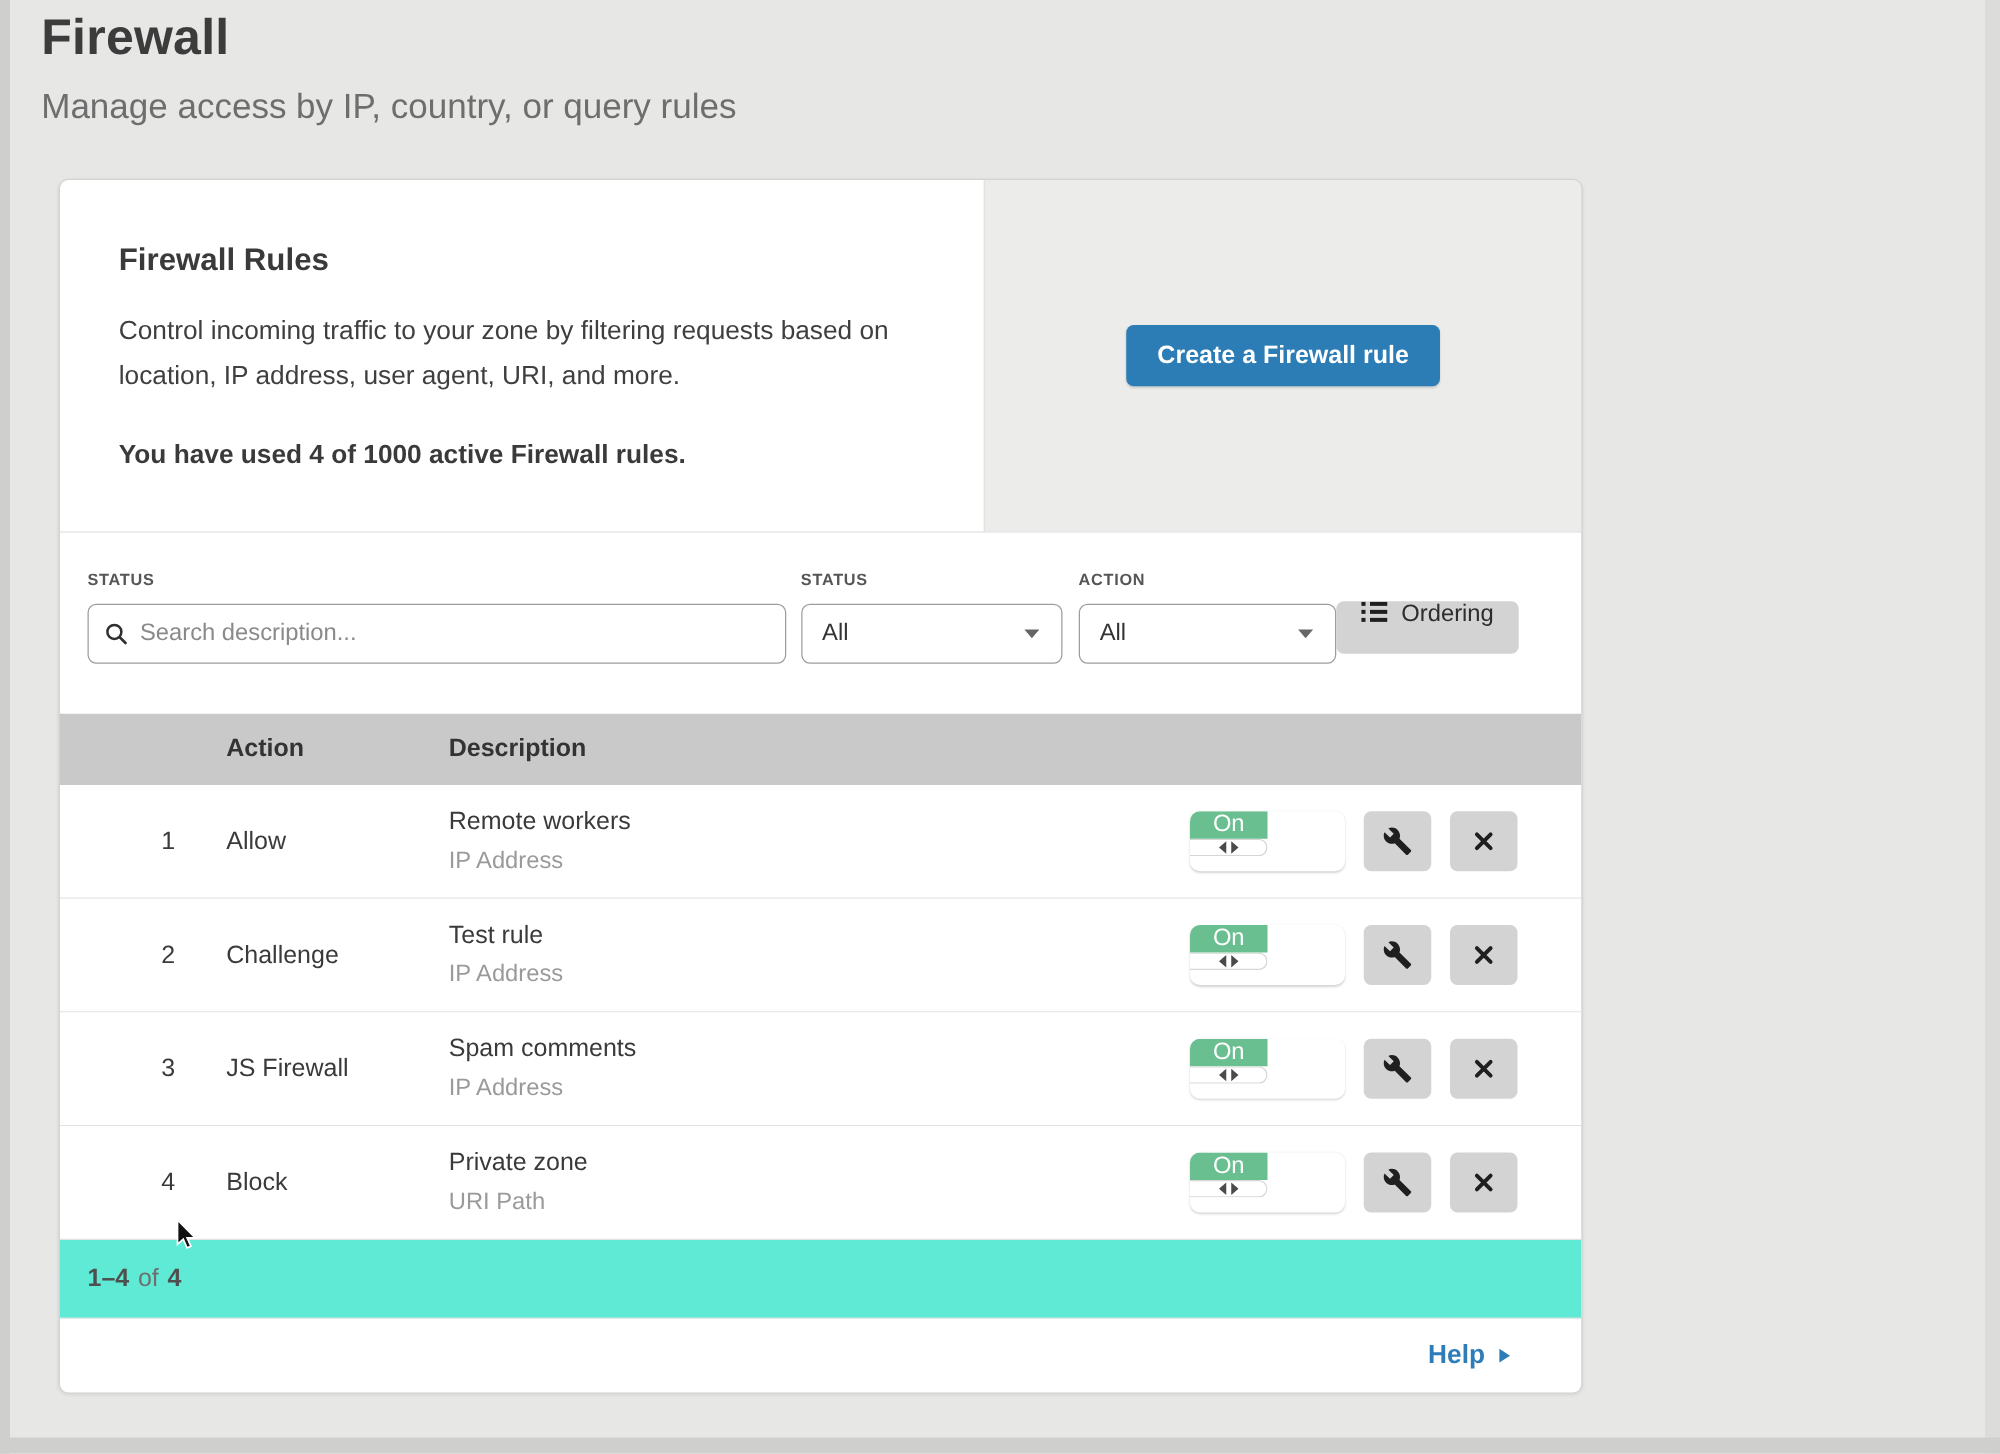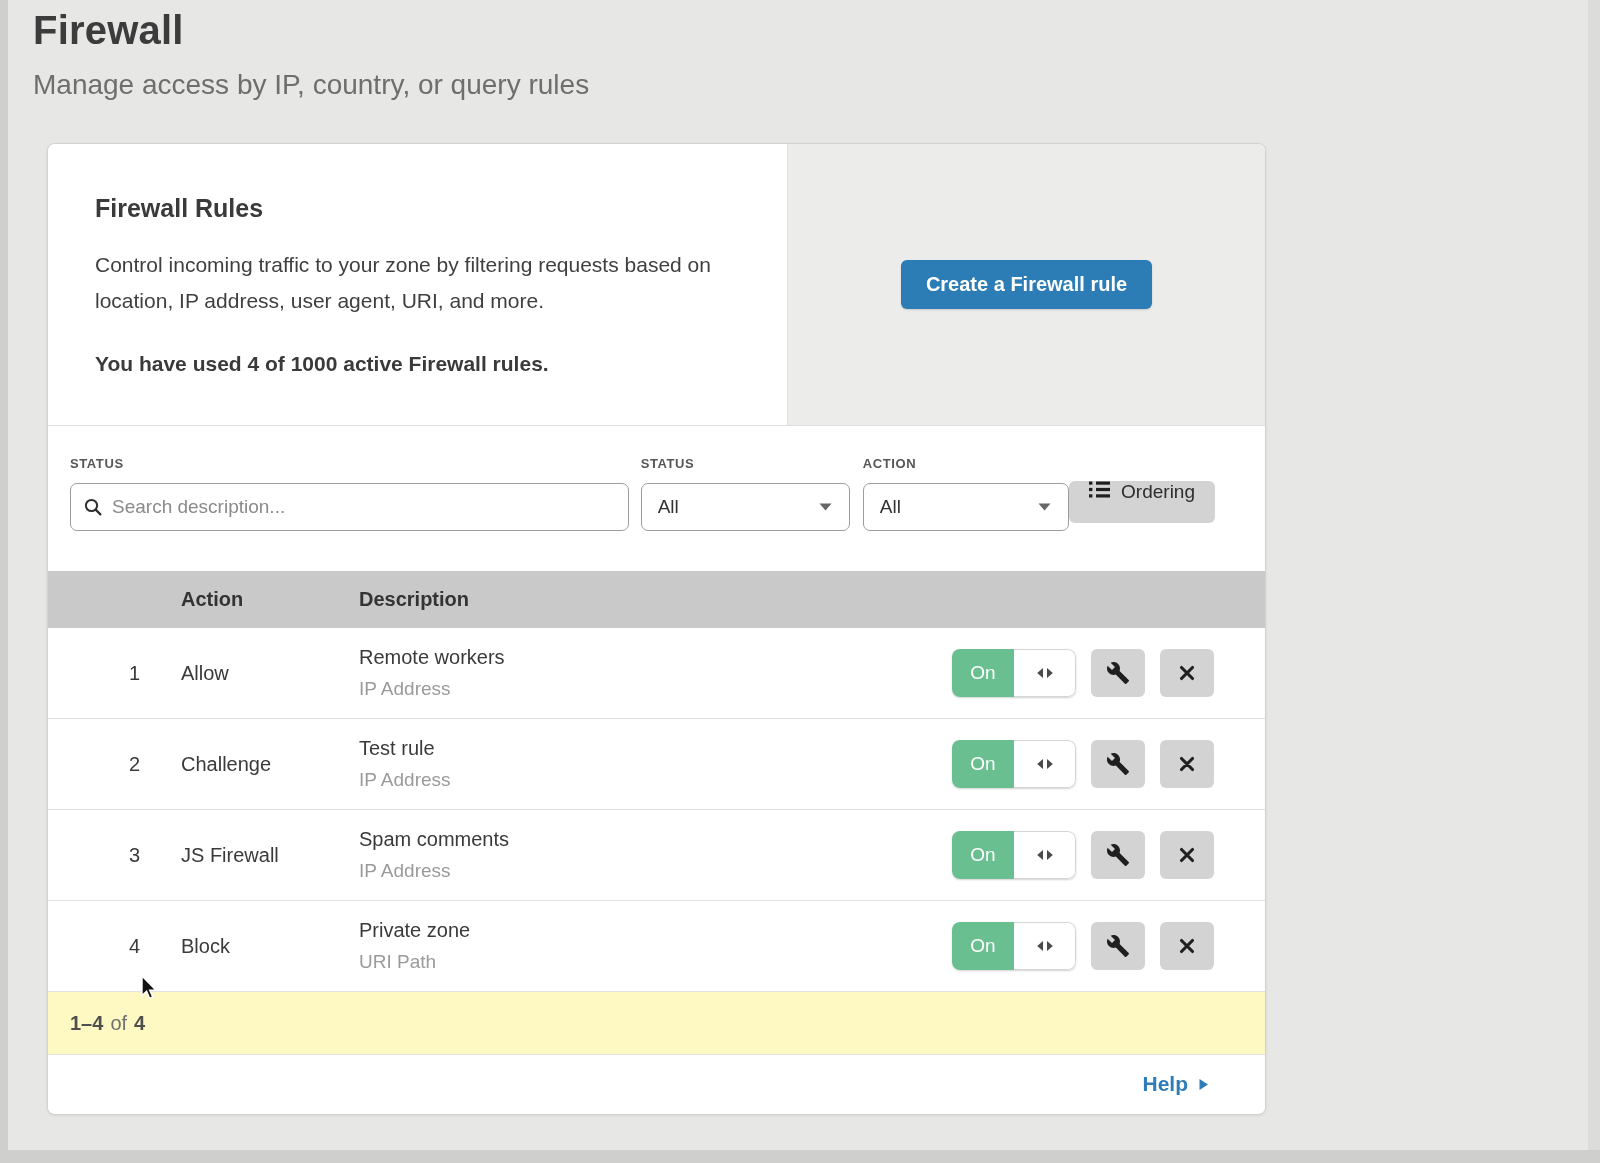--- a/index.html
+++ b/index.html
@@ -88,37 +88,38 @@
     font-size:20px;color:#3a3a3a;
   }
   .cell-num{text-align:center;padding-left:40px;}
   .desc-title{font-size:20px;color:#3a3a3a;}
   .desc-sub{font-size:19px;color:#9a9a9a;margin-top:9px;}
   .cell-controls{display:flex;align-items:center;justify-content:flex-end;gap:15px;padding-right:51px;}
 
   .toggle{
     display:flex;width:124px;height:48px;border-radius:8px;overflow:hidden;cursor:pointer;
     box-shadow:0 1px 2px rgba(0,0,0,.18);
+    flex-direction:column;
   }
   .toggle-on{
     width:62px;background:var(--toggle-green);color:#fff;font-size:19px;
     display:flex;align-items:center;justify-content:center;
   }
   .toggle-knob{
     width:62px;background:#fff;border:1px solid #d6d6d6;border-left:none;
     border-radius:0 8px 8px 0;display:flex;align-items:center;justify-content:center;
   }
   .icon-btn{
     width:54px;height:48px;background:var(--control-button-gray);border:none;border-radius:6px;
     display:flex;align-items:center;justify-content:center;cursor:pointer;
   }
 
   
   .pagination{height:63px;display:flex;align-items:center;padding-left:22px;
-    border-bottom:1px solid #e2e2e2;font-size:20px;background:#fef9c3;}
+    border-bottom:1px solid #e2e2e2;font-size:20px;background:#5eead4;}
   .pagination .range,.pagination .total{font-weight:700;color:#4f4f4f;}
   .pagination .of-word{color:#6f6f6f;margin:0 7px;font-weight:400;}
   .card-footer{height:58px;display:flex;align-items:center;justify-content:flex-end;padding-right:56px;background:#fff;font-weight:bold;}
   .help-link{display:flex;align-items:center;gap:10px;color:var(--link-blue);font-size:21px;cursor:pointer;text-decoration:none;}
 
   .cursor{position:absolute;left:140px;top:975px;pointer-events:none;z-index:10;}
 </style>
 </head>
 <body>
 

